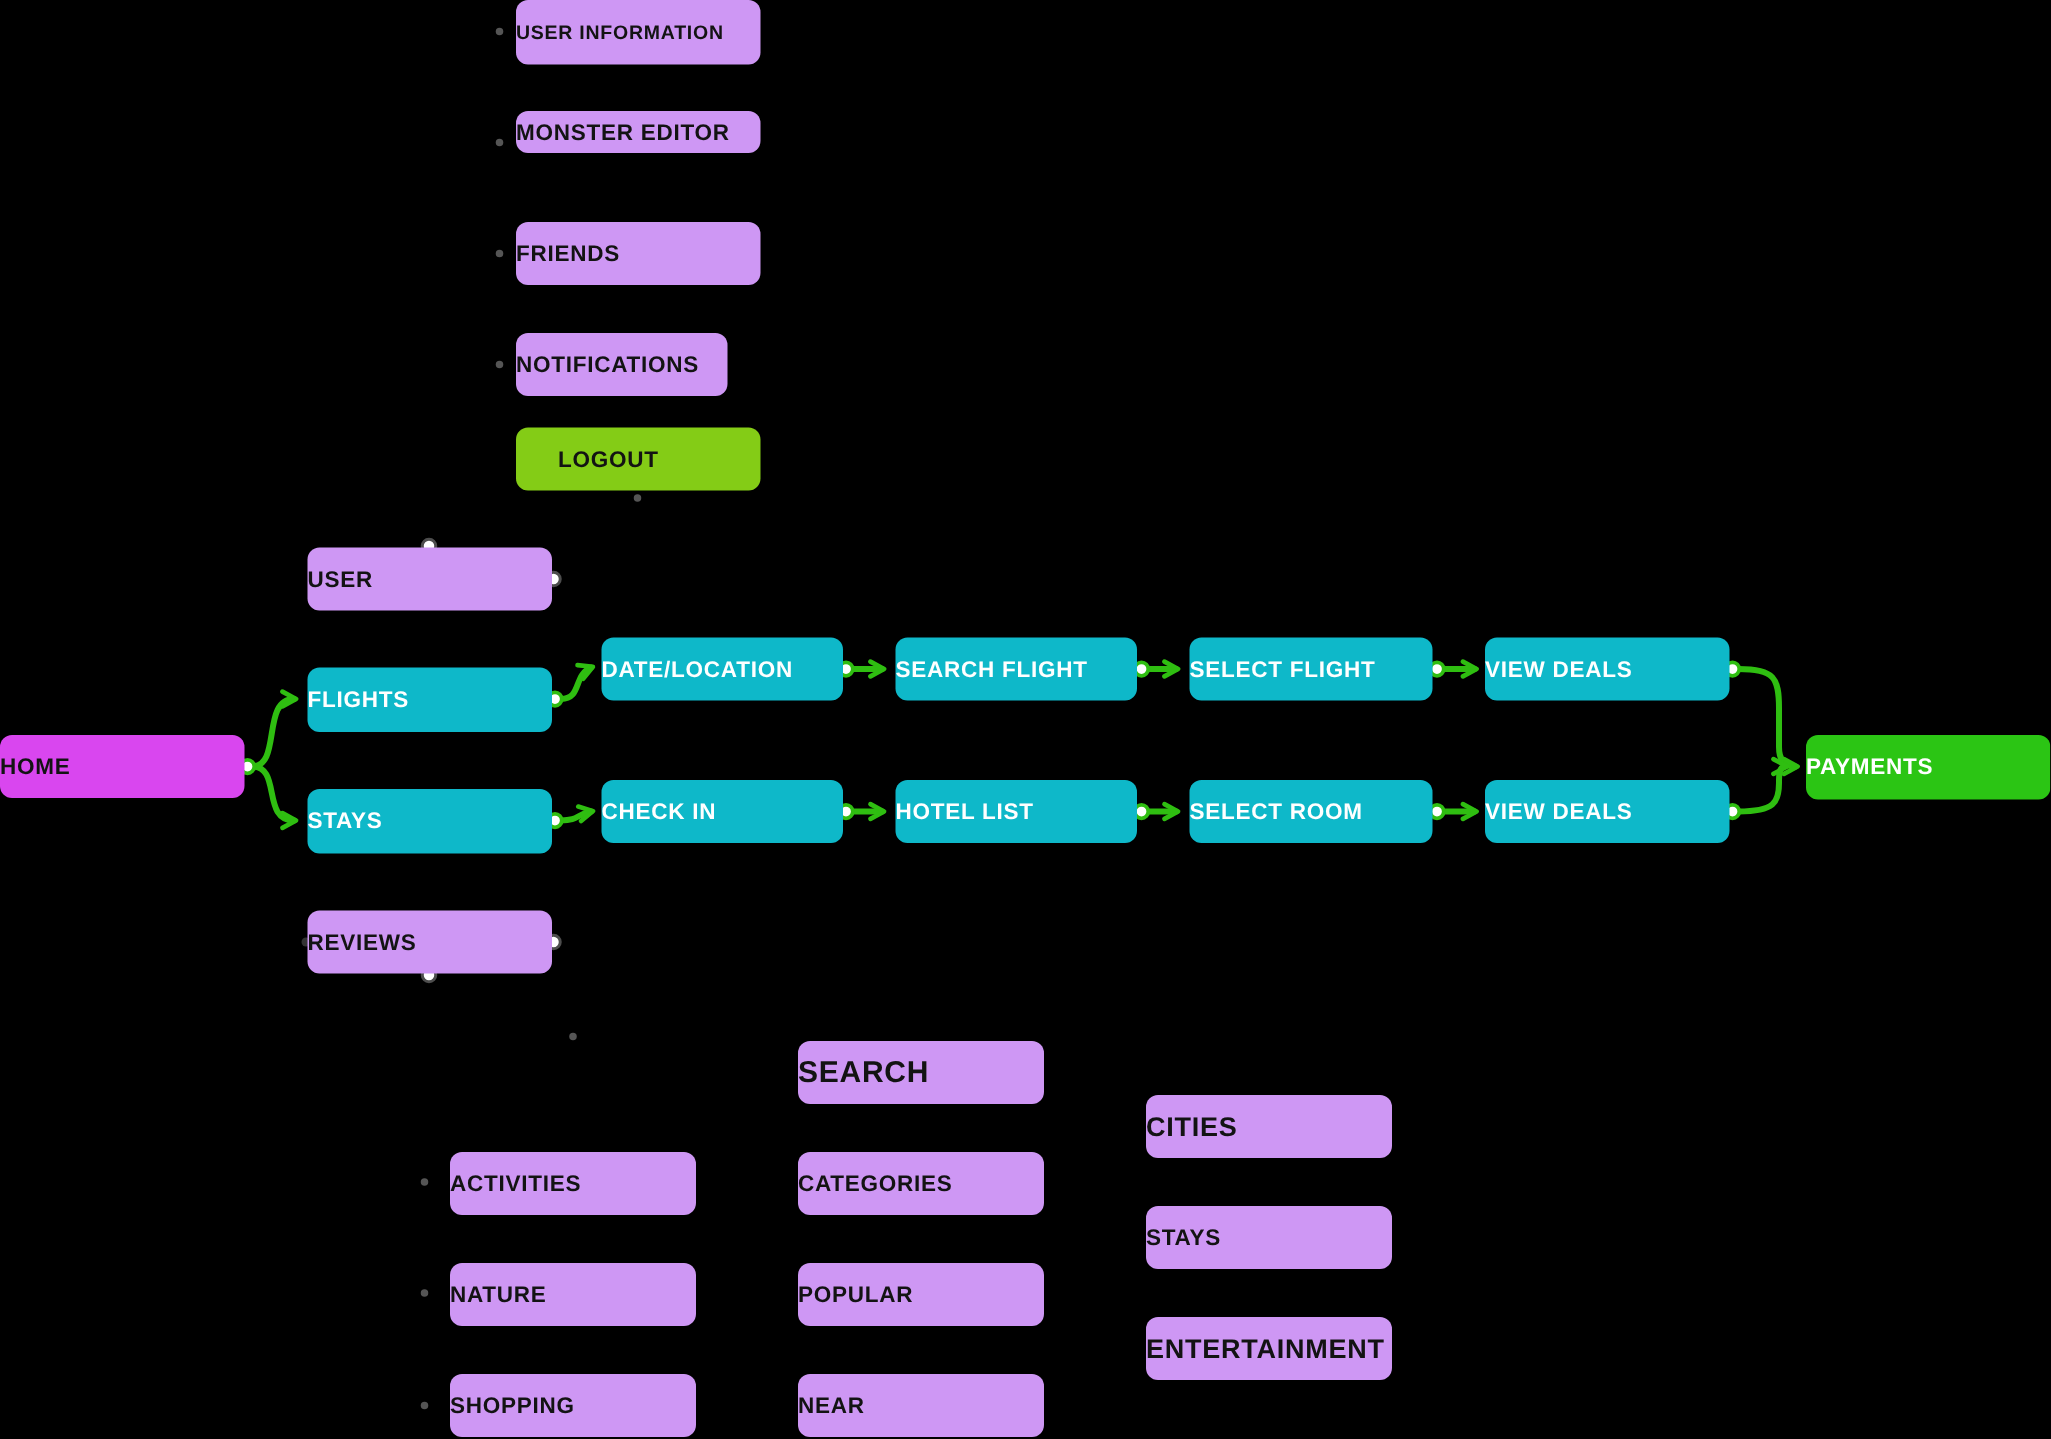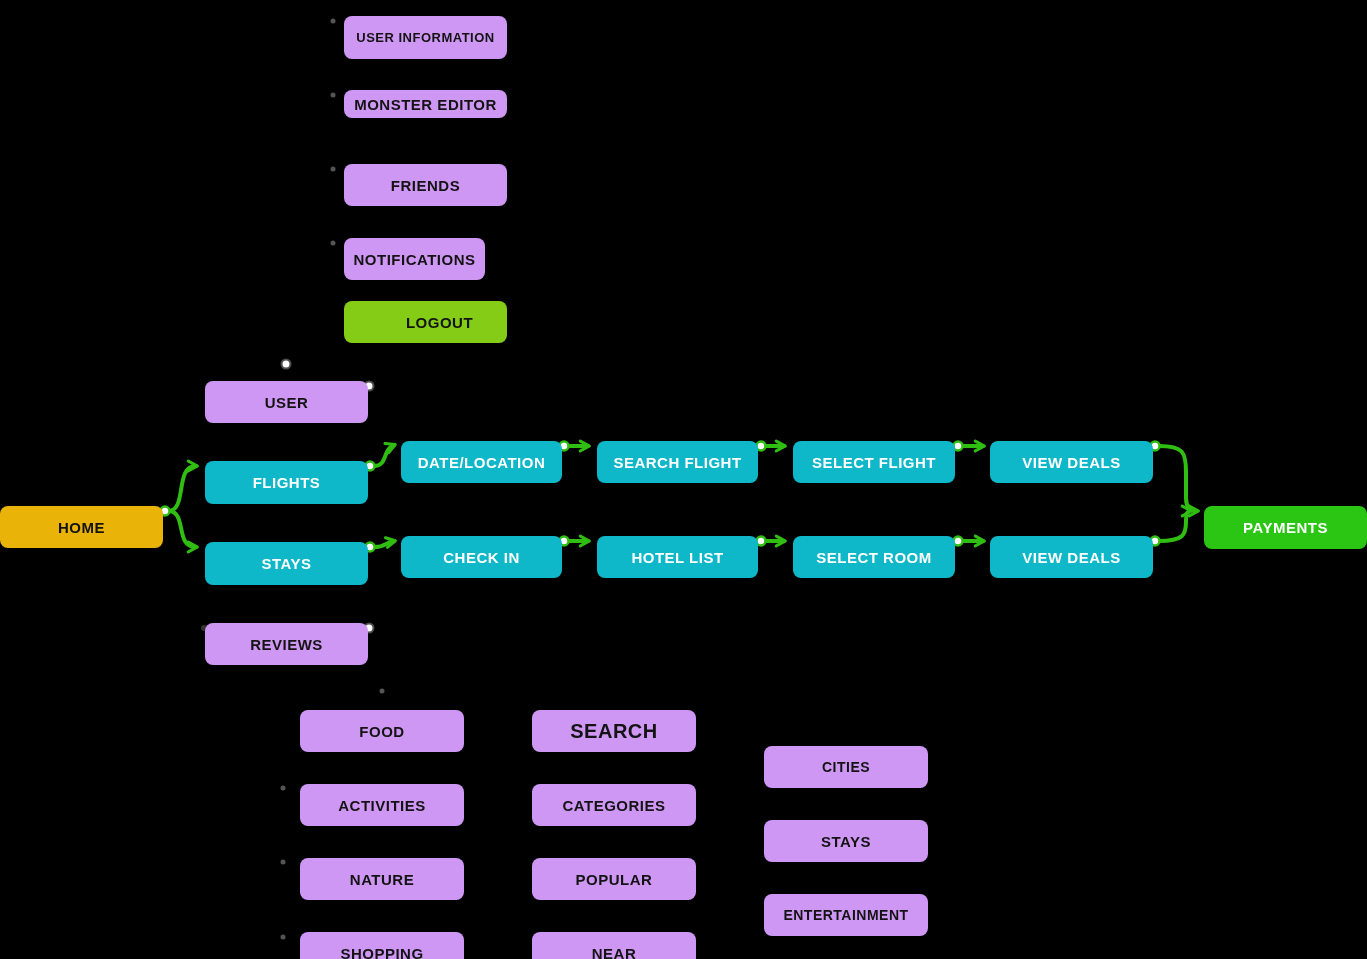--- a/index.html
+++ b/index.html
@@ -6,32 +6,31 @@
   .canvas{
     position:relative;
     width:1367px;height:959px;
     background:#000;
     overflow:hidden;
     font-family:"Liberation Sans", sans-serif;
   }
   .edges{position:absolute;left:0;top:0;pointer-events:none;}
   .node{
     position:absolute;
-    display:flex;align-items:center;justify-content:center;
+    display:flex;align-items:center;
     border-radius:8px;
     font-weight:800;
     font-size:15px;
     letter-spacing:.5px;
     text-transform:uppercase;
     box-sizing:border-box;
     white-space:nowrap;
-    margin-top:16px;
   }
   .purple{background:#CE97F4;color:#131313;}
-  .yellow{background:#eab308;color:#131313;}
+  .yellow{background:#d946ef;color:#131313;}
   .red{background:#84cc16;color:#131313;padding-left:28px;}
   .teal{background:#0EB8C9;color:#FFFFFF;}
   .green{background:#2BC514;color:#FFFFFF;}
 </style>
 </head>
 <body>
 
 <div class="canvas">
 
   <svg class="edges" width="1367" height="959" viewBox="0 0 1367 959">
@@ -147,23 +146,20 @@
     <span>SELECT ROOM</span>
   </div>
   <div class="node teal" style="left:990px;top:520px;width:163px;height:42px">
     <span>VIEW DEALS</span>
   </div>
 
   <div class="node green" style="left:1204px;top:490px;width:163px;height:43px">
     <span>PAYMENTS</span>
   </div>
 
-  <div class="node purple" style="left:300px;top:694px;width:164px;height:42px">
-    <span>FOOD</span>
-  </div>
   <div class="node purple" style="left:300px;top:768px;width:164px;height:42px">
     <span>ACTIVITIES</span>
   </div>
   <div class="node purple" style="left:300px;top:842px;width:164px;height:42px">
     <span>NATURE</span>
   </div>
   <div class="node purple" style="left:300px;top:916px;width:164px;height:42px">
     <span>SHOPPING</span>
   </div>
 
@@ -174,22 +170,22 @@
     <span>CATEGORIES</span>
   </div>
   <div class="node purple" style="left:532px;top:842px;width:164px;height:42px">
     <span>POPULAR</span>
   </div>
   <div class="node purple" style="left:532px;top:916px;width:164px;height:42px">
     <span>NEAR</span>
   </div>
 
   <div class="node purple" style="left:764px;top:730px;width:164px;height:42px">
-    <span style="font-size:14px">CITIES</span>
+    <span style="font-size:18px">CITIES</span>
   </div>
   <div class="node purple" style="left:764px;top:804px;width:164px;height:42px">
     <span>STAYS</span>
   </div>
   <div class="node purple" style="left:764px;top:878px;width:164px;height:42px">
-    <span style="font-size:14px">ENTERTAINMENT</span>
+    <span style="font-size:18px">ENTERTAINMENT</span>
   </div>
 
 </div>
 
 </body></html>

